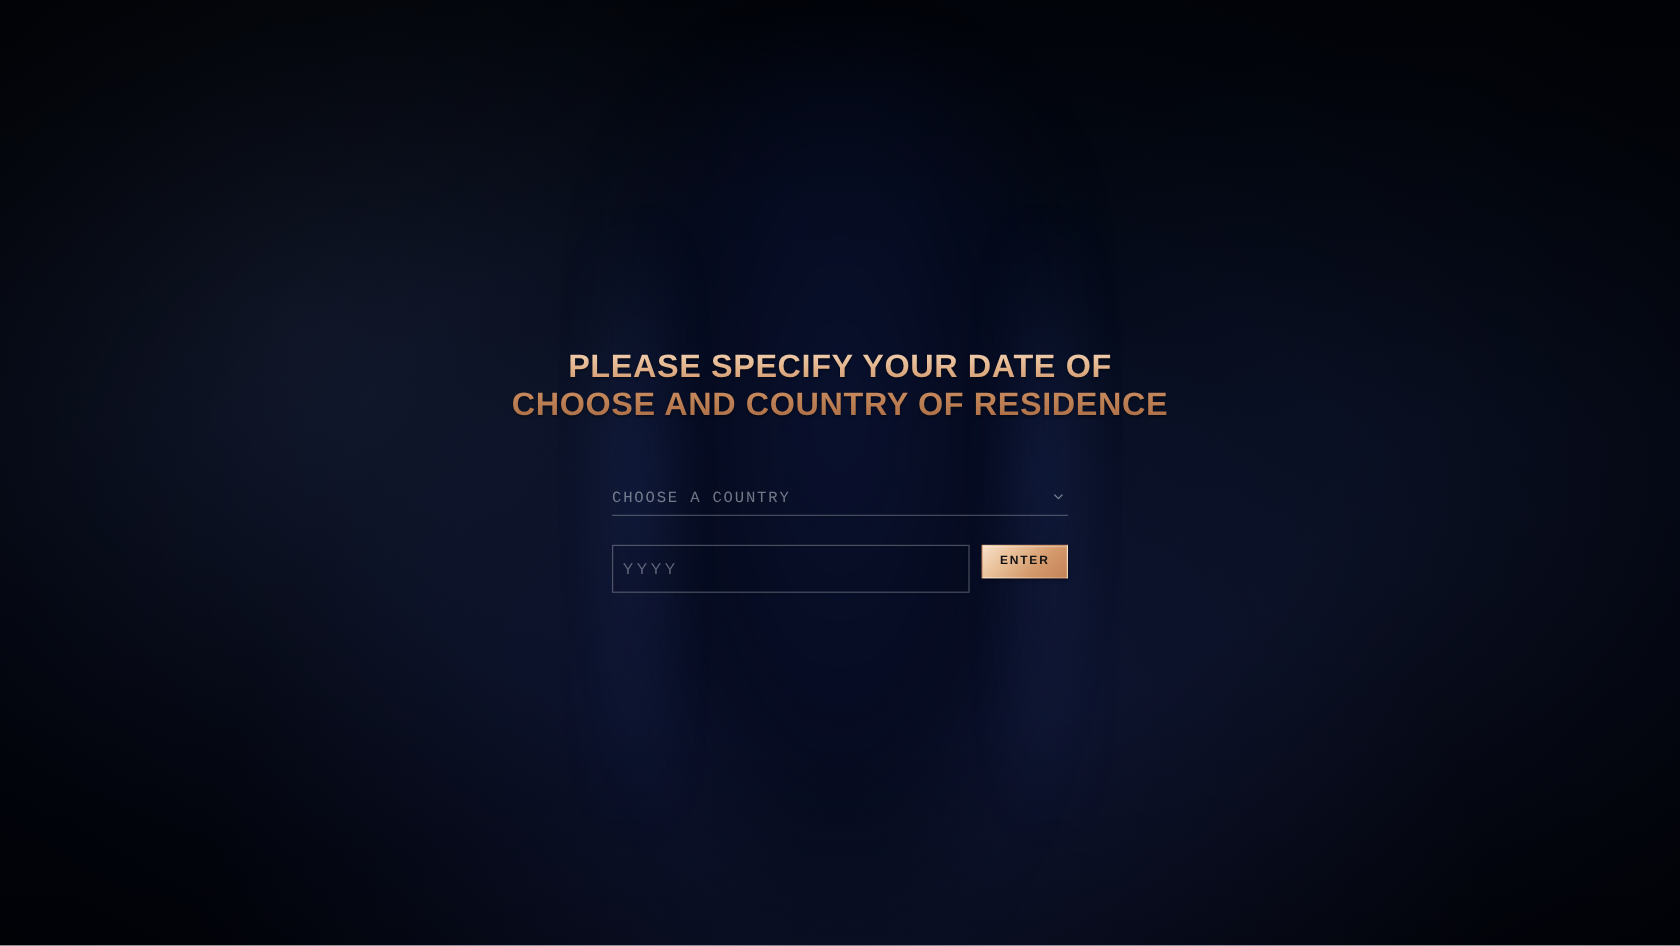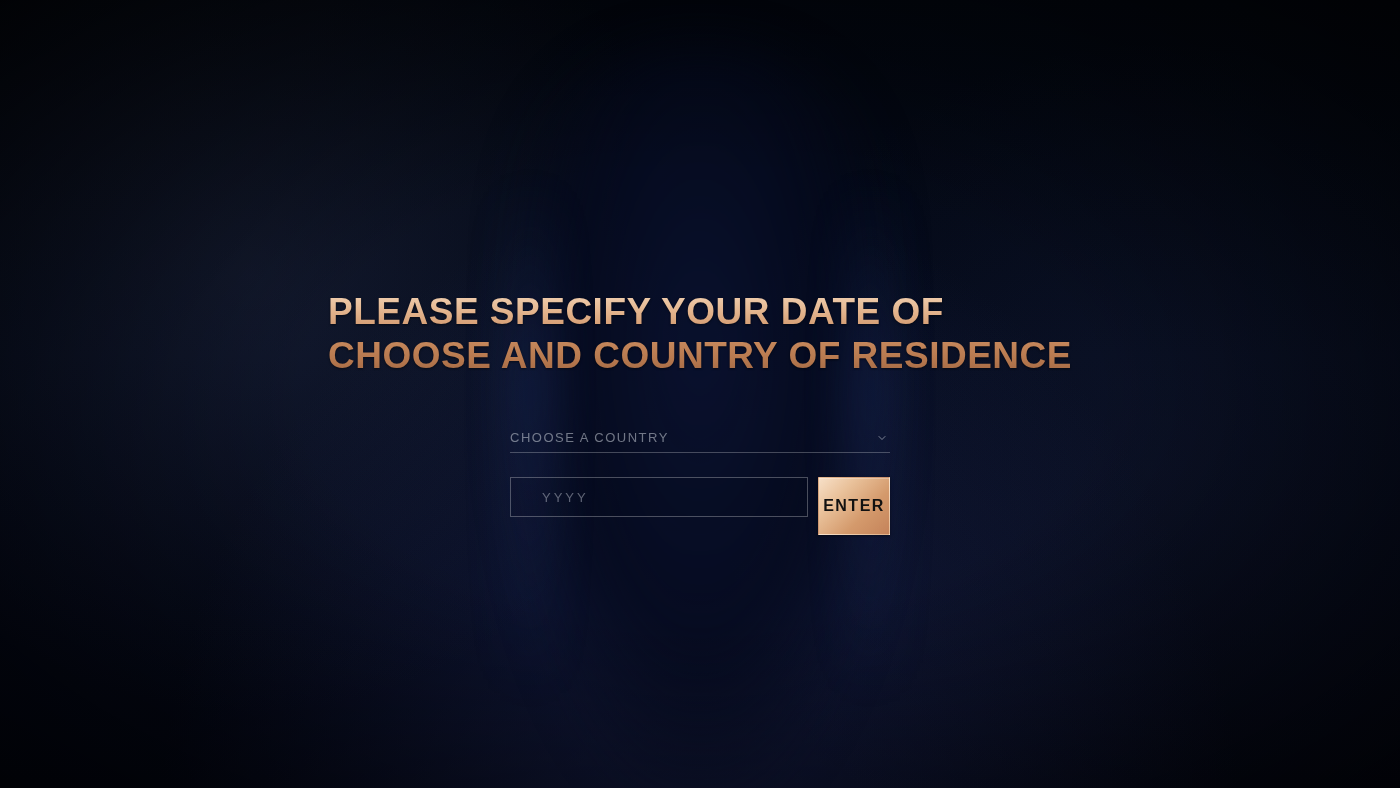--- a/index.html
+++ b/index.html
@@ -65,23 +65,23 @@
       position: absolute;
       inset: 0;
       z-index: 2;
       display: flex;
       flex-direction: column;
       align-items: center;
       justify-content: flex-start;
     }
     .heading {
       margin-top: 290px;
-      text-align: left;
+      text-align: center;
       font-weight: 700;
-      font-size: 37px;
+      font-size: 27px;
       line-height: 1.18;
       letter-spacing: 0.5px;
       background: linear-gradient(180deg, #f3d6b9 0%, #e3b48d 25%, #c88a5e 55%, #b6784e 80%, #9e6542 100%);
       -webkit-background-clip: text;
       background-clip: text;
       color: transparent;
       filter: drop-shadow(0 1px 1px rgba(0,0,0,0.5));
     }
     .form {
       margin-top: 46px;
@@ -92,20 +92,21 @@
     }
     .country-select {
       position: relative;
       width: 100%;
       height: 30px;
       border-bottom: 1px solid rgba(255,255,255,0.25);
       display: flex;
       align-items: center;
       justify-content: space-between;
       cursor: pointer;
+      font-family: Liberation Mono, monospace;
     }
     .country-label {
       font-size: 13px;
       letter-spacing: 1.5px;
       font-weight: 500;
       color: rgba(200,205,215,0.55);
     }
     .chevron {
       width: 12px;
       height: 12px;
@@ -127,34 +128,34 @@
     }
     .year-input {
       flex: 1;
       height: 40px;
       background: rgba(0,0,0,0.05);
       border: 1px solid rgba(255,255,255,0.28);
       color: rgba(255,255,255,0.8);
       font-size: 13px;
       letter-spacing: 3px;
       font-weight: 500;
-      padding: 0 31px;
+      padding: 0 8px;
       outline: none;
     }
     .year-input::placeholder {
       color: rgba(200,205,215,0.45);
       letter-spacing: 3px;
     }
     .enter-btn {
       width: 72px;
-      height: 58px;
+      height: 28px;
       border: 1px solid rgba(255,255,255,0.12);
       background: linear-gradient(135deg, #f7e0c8 0%, #e9c19a 30%, #d49a6c 65%, #c5835a 100%);
       color: #111111;
-      font-size: 16px;
+      font-size: 10px;
       letter-spacing: 1.5px;
       font-weight: 600;
       cursor: pointer;
       display: inline-flex;
       align-items: center;
       justify-content: center;
       box-shadow: 0 1px 3px rgba(0,0,0,0.4), inset 0 1px 0 rgba(255,255,255,0.25);
     }
   </style>
 </head>

